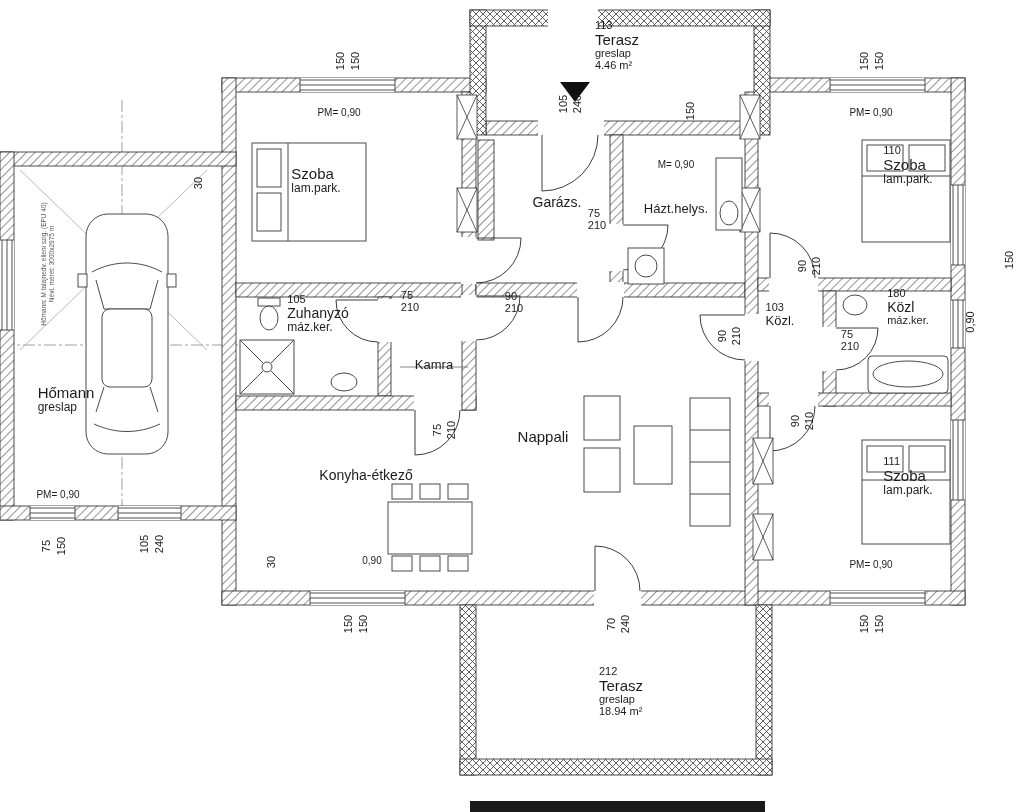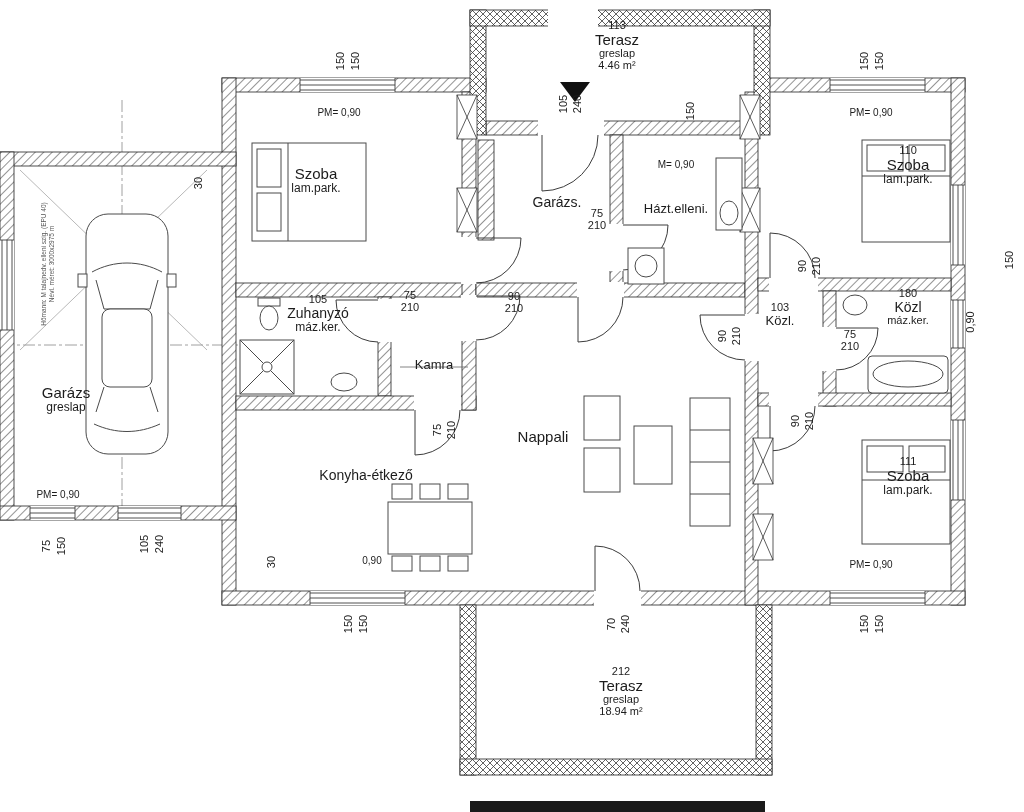--- a/index.html
+++ b/index.html
@@ -1,19 +1,19 @@
 <!DOCTYPE html>
 <html><head>
 <meta charset="utf-8">
 <style>
   html,body{margin:0;padding:0;background:#e8e8e8;}
   .plan{position:relative;width:1024px;height:812px;background:#ffffff;overflow:hidden;
         font-family:"Liberation Sans","DejaVu Sans",sans-serif;color:#1c1c1c;}
   .plan svg{position:absolute;left:0;top:0;}
-  .hc{position:absolute;transform:translateX(-50%);text-align:center;white-space:nowrap;line-height:1.08;}
+  .hc{position:absolute;transform:translateX(-50%);white-space:nowrap;line-height:1.08;}
   .vdim{position:absolute;font-size:11px;transform:translate(-50%,-50%) rotate(-90deg);white-space:nowrap;}
   .vnote{position:absolute;font-size:6.5px;color:#555;transform:translate(-50%,-50%) rotate(-90deg);
          text-align:center;line-height:1.3;white-space:nowrap;}
   .f10{font-size:10px}.f11{font-size:11px}.f12{font-size:12px}.f13{font-size:13px}
   .f14{font-size:14px}.f15{font-size:15px}
 </style>
 </head>
 <body>
 
 <div class="plan">
@@ -264,21 +264,21 @@
   <div class="f11">4.46 m²</div>
 </div>
 
 <div class="hc" style="left:316px;top:166px">
   <div class="f15">Szoba</div>
   <div class="f12">lam.park.</div>
 </div>
 
 <div class="hc f14" style="left:557px;top:195px">Garázs.</div>
 
-<div class="hc f13" style="left:676px;top:202px">Házt.elleni.</div>
+<div class="hc f13" style="left:676px;top:202px">Házt.helys.</div>
 
 <div class="hc" style="left:908px;top:145px">
   <div class="f11">110</div>
   <div class="f15">Szoba</div>
   <div class="f12">lam.park.</div>
 </div>
 
 <div class="hc" style="left:318px;top:294px">
   <div class="f11">105</div>
   <div class="f14">Zuhanyzó</div>
@@ -292,21 +292,21 @@
   <div class="f13">Közl.</div>
 </div>
 
 <div class="hc" style="left:908px;top:288px">
   <div class="f11">180</div>
   <div class="f14">Közl</div>
   <div class="f11">máz.ker.</div>
 </div>
 
 <div class="hc" style="left:66px;top:385px">
-  <div class="f15">Garázs</div>
+  <div class="f15">Hőmann</div>
   <div class="f12">greslap</div>
 </div>
 
 <div class="hc f14" style="left:366px;top:468px">Konyha-étkező</div>
 
 <div class="hc f15" style="left:543px;top:429px">Nappali</div>
 
 <div class="hc" style="left:908px;top:456px">
   <div class="f11">111</div>
   <div class="f15">Szoba</div>

